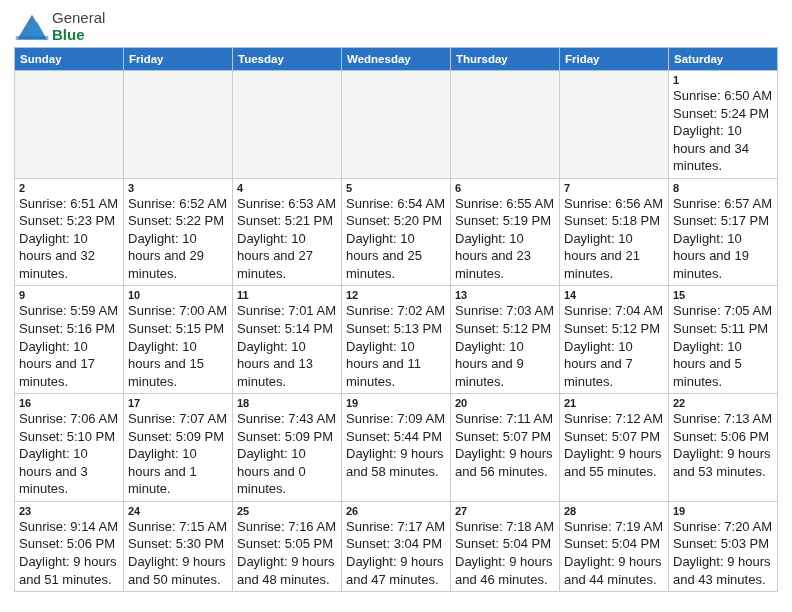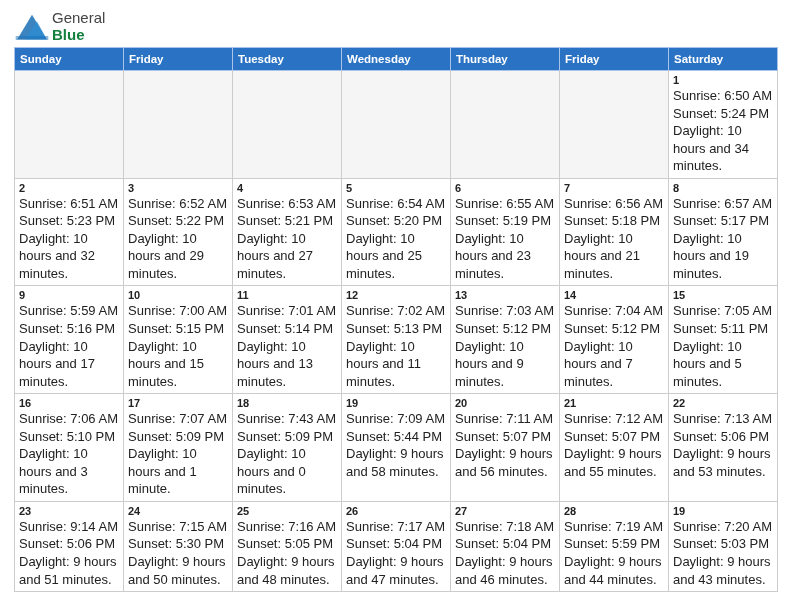--- a/index.html
+++ b/index.html
@@ -314,35 +314,35 @@
           <td>
             <span class="day-number">25</span>
             <div class="day-info">Sunrise: 7:16 AM
 Sunset: 5:05 PM
 Daylight: 9 hours
 and 48 minutes.</div>
           </td>
           <td>
             <span class="day-number">26</span>
             <div class="day-info">Sunrise: 7:17 AM
-Sunset: 5:04 PM
+Sunset: 3:04 PM
 Daylight: 9 hours
 and 47 minutes.</div>
           </td>
           <td>
             <span class="day-number">27</span>
             <div class="day-info">Sunrise: 7:18 AM
 Sunset: 5:04 PM
 Daylight: 9 hours
 and 46 minutes.</div>
           </td>
           <td>
             <span class="day-number">28</span>
             <div class="day-info">Sunrise: 7:19 AM
-Sunset: 5:59 PM
+Sunset: 5:04 PM
 Daylight: 9 hours
 and 44 minutes.</div>
           </td>
           <td>
             <span class="day-number">19</span>
             <div class="day-info">Sunrise: 7:20 AM
 Sunset: 5:03 PM
 Daylight: 9 hours
 and 43 minutes.</div>
           </td>

